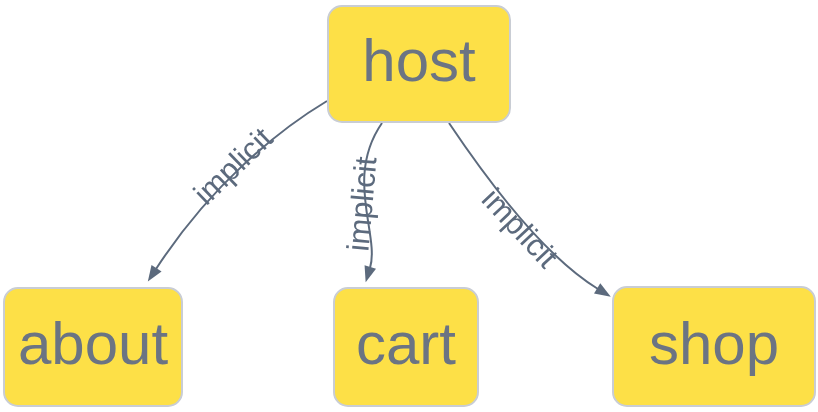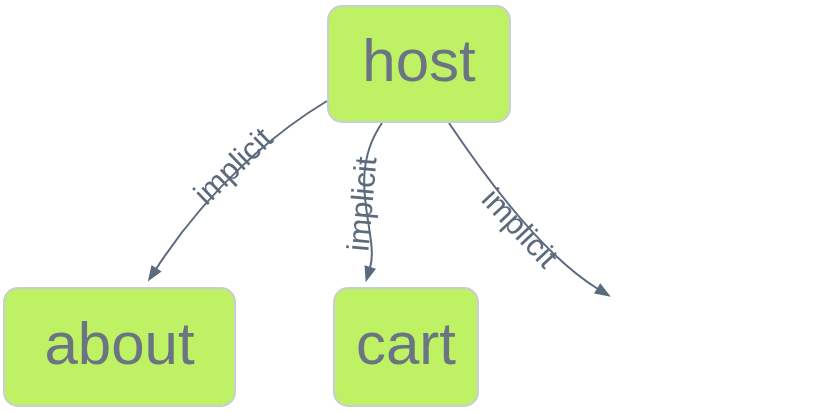--- a/index.html
+++ b/index.html
@@ -17,21 +17,21 @@
     width: 818px; height: 412px;
   }
   .edge-path {
     fill: none;
     stroke: #5c6a7d;
     stroke-width: 2;
   }
   .node {
     position: absolute;
     box-sizing: border-box;
-    background: #bef264;
+    background: #fde047;
     border: 2px solid #c9cdd4;
     border-radius: 15px;
     display: flex;
     align-items: center;
     justify-content: center;
   }
   .node-label {
     color: #6b7483;
     font-size: 60px;
     line-height: 1;
@@ -42,21 +42,21 @@
     color: #5c6a7d;
     font-size: 31px;
     line-height: 1;
     white-space: nowrap;
     transform-origin: center center;
   }
   .edge-label.l-about { left: 233px; top: 166px; transform: translate(-50%,-50%) rotate(-44deg); }
   .edge-label.l-cart  { left: 362px; top: 204px; transform: translate(-50%,-50%) rotate(-85deg); }
   .edge-label.l-shop  { left: 520px; top: 228px; transform: translate(-50%,-50%) rotate(47deg); }
   .node.n-host  { left: 327px; top: 5px;   width: 184px; height: 118px; }
-  .node.n-about { left: 3px;   top: 287px; width: 233px; height: 120px; }
+  .node.n-about { left: 3px;   top: 287px; width: 180px; height: 120px; }
   .node.n-cart  { left: 333px; top: 287px; width: 146px; height: 120px; }
   .node.n-shop  { left: 612px; top: 286px; width: 204px; height: 121px; }
 </style>
 </head>
 <body>
 
 <div class="canvas">
 
   <svg class="edges-layer" width="818" height="412" viewBox="0 0 818 412" xmlns="http://www.w3.org/2000/svg">
     <defs>
@@ -75,14 +75,17 @@
 
   <div class="node n-host">
     <span class="node-label">host</span>
   </div>
   <div class="node n-about">
     <span class="node-label">about</span>
   </div>
   <div class="node n-cart">
     <span class="node-label">cart</span>
   </div>
+  <div class="node n-shop">
+    <span class="node-label">shop</span>
+  </div>
 
 </div>
 
 </body></html>

